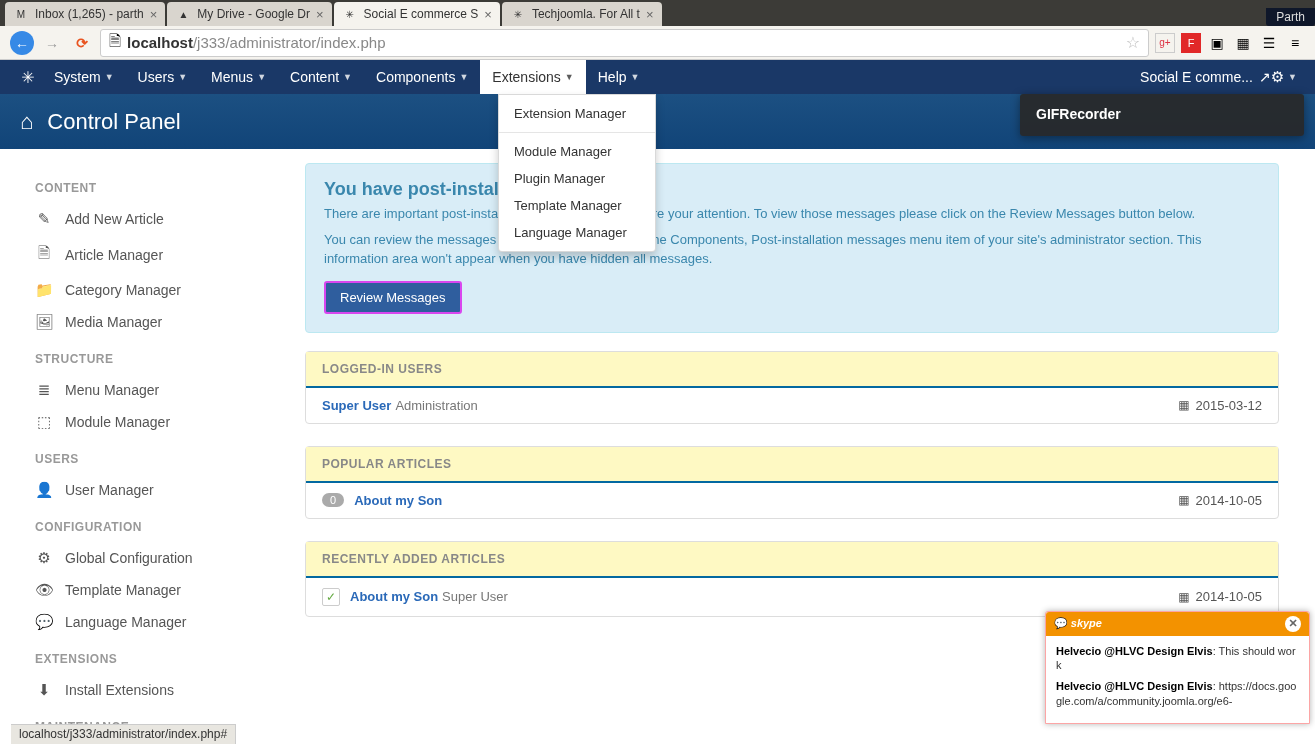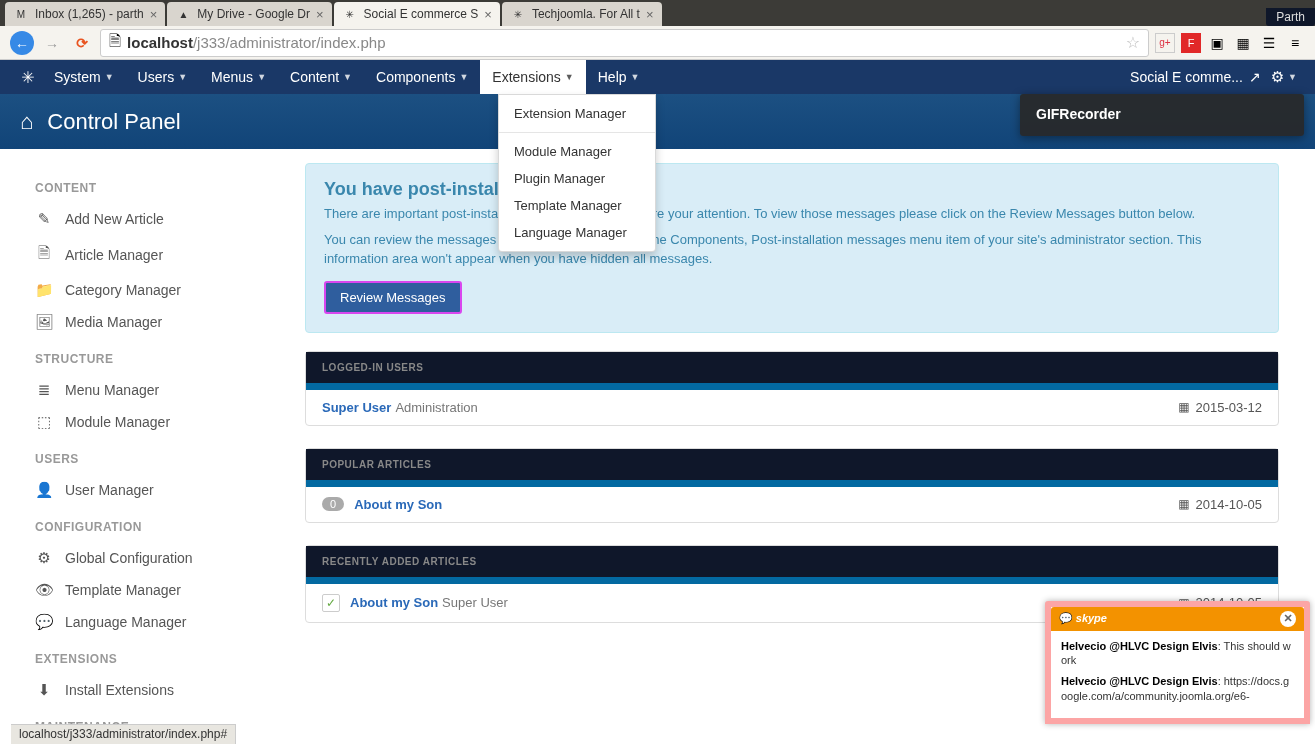--- a/index.html
+++ b/index.html
@@ -24,21 +24,21 @@
 .toolbar-right { display:flex; gap:6px; }
 .tb-icon { width:20px; height:20px; display:flex; align-items:center; justify-content:center; font-size:14px; cursor:pointer; }
 .gplus{color:#d34;border:1px solid #ccc;font-size:10px;padding:1px;} .flip{background:#e12828;color:#fff;font-size:11px;padding:2px;}
 
 
 .admin-topbar { height:34px; background:#1a3867; display:flex; align-items:center; padding:0 18px; gap:4px; color:#fff; font-size:14px; }
 .jlogo { width:20px; display:flex; justify-content:center; font-size:16px; }
 .menu-item { padding:0 12px; height:34px; display:flex; align-items:center; cursor:pointer; gap:4px; }
 .menu-item.open { background:#fff; color:#333; }
 .caret { font-size:9px; opacity:.8; }
-.topbar-right { margin-left:auto; display:flex; align-items:center; gap:10px; }
+.topbar-right { margin-left:auto; display:flex; align-items:center; }
 .site-link { display:flex; align-items:center; gap:6px; cursor:pointer; }
 .gear-top{cursor:pointer;font-size:15px;display:flex;align-items:center;gap:4px;}
 
 
 .dropdown { position:absolute; top:94px; left:498px; width:158px; background:#fff; border:1px solid rgba(0,0,0,.15); border-radius:0 0 4px 4px; box-shadow:0 5px 10px rgba(0,0,0,.2); padding:5px 0; z-index:100; font-size:13px; }
 .dropdown-item { padding:6px 15px; cursor:pointer; color:#333; }
 .dropdown-sep { height:1px; background:#e5e5e5; margin:5px 0; }
 
 
 .header-band { height:55px; background:linear-gradient(#1c5082,#114478); display:flex; align-items:center; padding:0 20px; color:#fff; font-size:22px; font-weight:400; gap:14px; }
@@ -51,36 +51,36 @@
 .sb-item { display:flex; align-items:center; gap:12px; padding:7px 0; font-size:14px; color:#555; cursor:pointer; }
 .sb-icon { width:18px; text-align:center; color:#555; font-size:15px; }
 
 .content { flex:1; padding:14px 36px 0 0; overflow:auto; }
 .alert { background:#d9edf7; border:1px solid #bce8f1; border-radius:4px; padding:15px 18px 18px; color:#3a87ad; margin-bottom:18px; }
 .alert h4 { color:#3a87ad; font-size:18px; font-weight:bold; margin-bottom:4px; }
 .alert p { font-size:13px; line-height:1.5; margin-bottom:6px; }
 .review-btn { display:inline-block; margin-top:6px; background:#2f5e9e; border:2px solid #d946ef; color:#fff; padding:7px 14px; border-radius:3px; font-size:13px; cursor:pointer; }
 
 .panel { border:1px solid #ddd; border-radius:4px; margin-bottom:22px; }
-.panel-head { background:#0f172a; padding:10px 16px; font-size:10px; color:#888; font-weight:bold; letter-spacing:.5px; border-bottom:7px solid #0369a1; }
+.panel-head { background:#fef9c3; padding:10px 16px; font-size:12px; color:#888; font-weight:bold; letter-spacing:.5px; border-bottom:2px solid #0369a1; }
 .panel-body { padding:0 6px; }
 .row { display:flex; align-items:center; padding:10px 10px; font-size:13px; }
 .row .badge { background:#aaa; color:#fff; border-radius:10px; padding:1px 8px; font-size:11px; margin-right:10px; min-width:22px; text-align:center; }
 .row .check { width:18px; height:18px; border:1px solid #ccc; border-radius:2px; color:#6a4; display:flex;align-items:center;justify-content:center; margin-right:10px; font-size:12px; }
 .row .title-link { color:#2a69b8; font-weight:bold; cursor:pointer; }
 .row .subtitle { color:#777; margin-left:4px; }
 .row .date { margin-left:auto; display:flex; align-items:center; gap:6px; color:#555; }
 .row .cal { font-size:12px;color:#555; }
 
 
 .gifrec { position:absolute; top:94px; right:11px; width:284px; background:rgba(40,40,40,.92); color:#eee; padding:12px 16px; border-radius:3px; box-shadow:0 2px 10px rgba(0,0,0,.4); z-index:200; font-size:13px; }
 .gifrec h5 { font-weight:bold; font-size:14px; margin-bottom:2px; color:#fff; }
 
 
-.skype { position:absolute; bottom:20px; right:5px; width:265px; background:#fff; border:6px solid #fca5a5; border-radius:3px 3px 0 0; box-shadow:0 0 6px rgba(0,0,0,.3); z-index:200; font-size:11px; }
+.skype { position:absolute; bottom:20px; right:5px; width:265px; background:#fff; border:1px solid #fca5a5; border-radius:3px 3px 0 0; box-shadow:0 0 6px rgba(0,0,0,.3); z-index:200; font-size:11px; }
 .skype-head { background:#f39200; color:#fff; padding:4px 8px; display:flex; align-items:center; justify-content:space-between; font-weight:bold; border-radius:3px 3px 0 0; }
 .skype-head .close { background:#fff; color:#666; border-radius:50%; width:16px; height:16px; display:flex; align-items:center; justify-content:center; font-size:11px; cursor:pointer; }
 .skype-body { padding:8px 10px; }
 .skype-msg { margin-bottom:6px; line-height:1.35; color:#333; word-break:break-all; }
 .skype-msg b { color:#000; }
 
 .statusbar { position:absolute; bottom:0; left:11px; height:20px; background:#e8e6e0; color:#333; font-size:12px; padding:2px 8px; border:1px solid #ccc; border-left:none; border-bottom:none; }
 </style>
 </head>
 <body>

